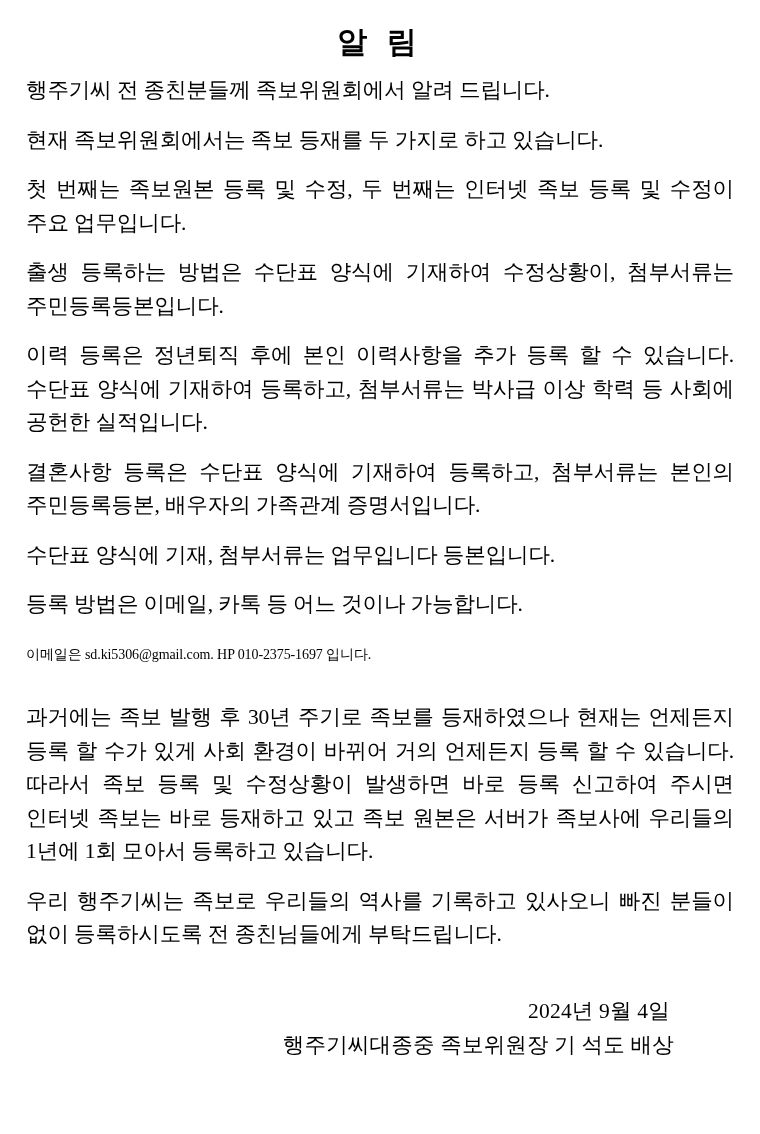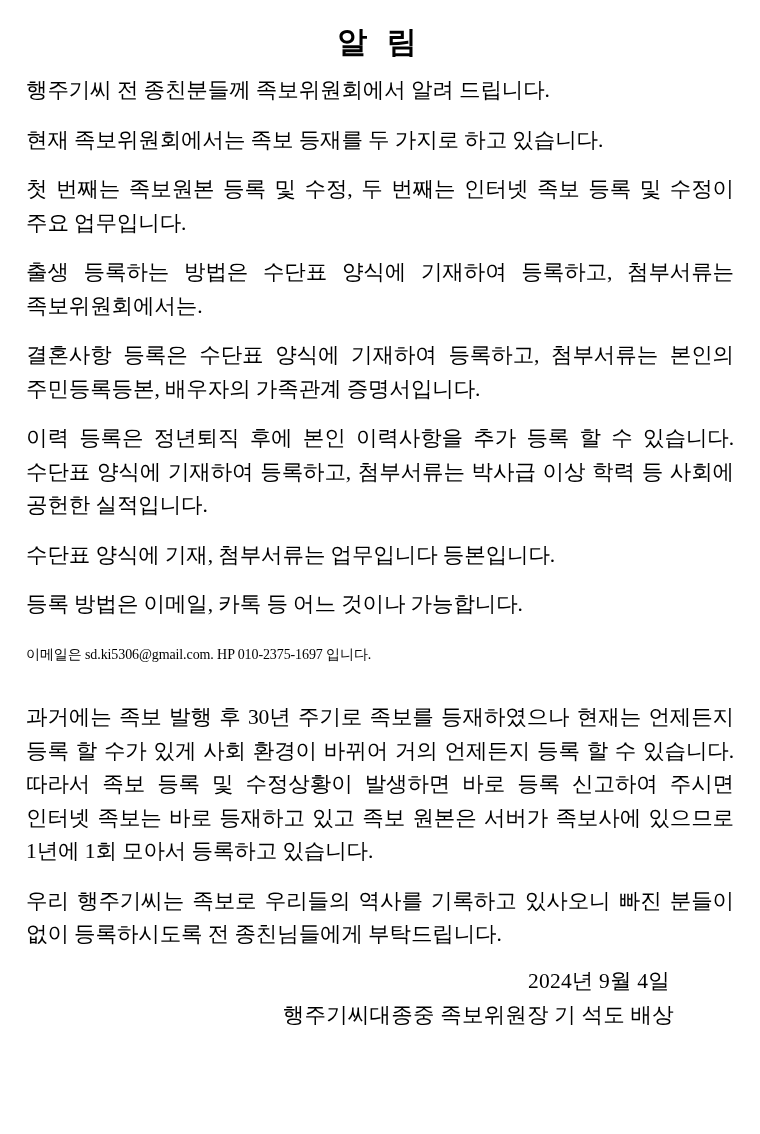--- a/index.html
+++ b/index.html
@@ -44,21 +44,21 @@
     margin-top: 16px;
   }
   .spacer {
     height: 30px;
   }
   .contact-line {
     font-size: 14px;
     line-height: 33.5px;
   }
   .signoff {
-    margin-top: 12px;
+    margin-top: 42px;
     text-align: right;
     padding-right: 60px;
     font-size: 21.5px;
     line-height: 34px;
   }
   .signoff .line {
     display: block;
     letter-spacing: 0.2px;
   }
   .signoff .line-date {
@@ -69,30 +69,30 @@
 <body>
 
 <div class="page">
 
   <div class="doc-title">알 림</div>
 
   <div class="body-block">
     <p class="para">행주기씨 전 종친분들께 족보위원회에서 알려 드립니다.</p>
     <p class="para">현재 족보위원회에서는 족보 등재를 두 가지로 하고 있습니다.</p>
     <p class="para">첫 번째는 족보원본 등록 및 수정, 두 번째는 인터넷 족보 등록 및 수정이 주요 업무입니다.</p>
-    <p class="para">출생 등록하는 방법은 수단표 양식에 기재하여 등록하고, 첨부서류는 족보위원회에서는.</p>
+    <p class="para">출생 등록하는 방법은 수단표 양식에 기재하여 수정상황이, 첨부서류는 주민등록등본입니다.</p>
+    <p class="para">이력 등록은 정년퇴직 후에 본인 이력사항을 추가 등록 할 수 있습니다. 수단표 양식에 기재하여 등록하고, 첨부서류는 박사급 이상 학력 등 사회에 공헌한 실적입니다.</p>
     <p class="para">결혼사항 등록은 수단표 양식에 기재하여 등록하고, 첨부서류는 본인의 주민등록등본, 배우자의 가족관계 증명서입니다.</p>
-    <p class="para">이력 등록은 정년퇴직 후에 본인 이력사항을 추가 등록 할 수 있습니다. 수단표 양식에 기재하여 등록하고, 첨부서류는 박사급 이상 학력 등 사회에 공헌한 실적입니다.</p>
     <p class="para">수단표 양식에 기재, 첨부서류는 업무입니다 등본입니다.</p>
     <p class="para">등록 방법은 이메일, 카톡 등 어느 것이나 가능합니다.</p>
     <p class="para contact-line">이메일은 sd.ki5306@gmail.com. HP 010-2375-1697 입니다.</p>
 
     <div class="spacer"></div>
 
-    <p class="para">과거에는 족보 발행 후 30년 주기로 족보를 등재하였으나 현재는 언제든지 등록 할 수가 있게 사회 환경이 바뀌어 거의 언제든지 등록 할 수 있습니다. 따라서 족보 등록 및 수정상황이 발생하면 바로 등록 신고하여 주시면 인터넷 족보는 바로 등재하고 있고 족보 원본은 서버가 족보사에 있으므로 1년에 1회 모아서 등록하고 있습니다.</p>
+    <p class="para">과거에는 족보 발행 후 30년 주기로 족보를 등재하였으나 현재는 언제든지 등록 할 수가 있게 사회 환경이 바뀌어 거의 언제든지 등록 할 수 있습니다. 따라서 족보 등록 및 수정상황이 발생하면 바로 등록 신고하여 주시면 인터넷 족보는 바로 등재하고 있고 족보 원본은 서버가 족보사에 우리들의 1년에 1회 모아서 등록하고 있습니다.</p>
     <p class="para">우리 행주기씨는 족보로 우리들의 역사를 기록하고 있사오니 빠진 분들이 없이 등록하시도록 전 종친님들에게 부탁드립니다.</p>
   </div>
 
   <div class="signoff">
     <span class="line line-date">2024년 9월 4일</span>
     <span class="line">행주기씨대종중 족보위원장 기 석도 배상</span>
   </div>
 
 </div>
 

